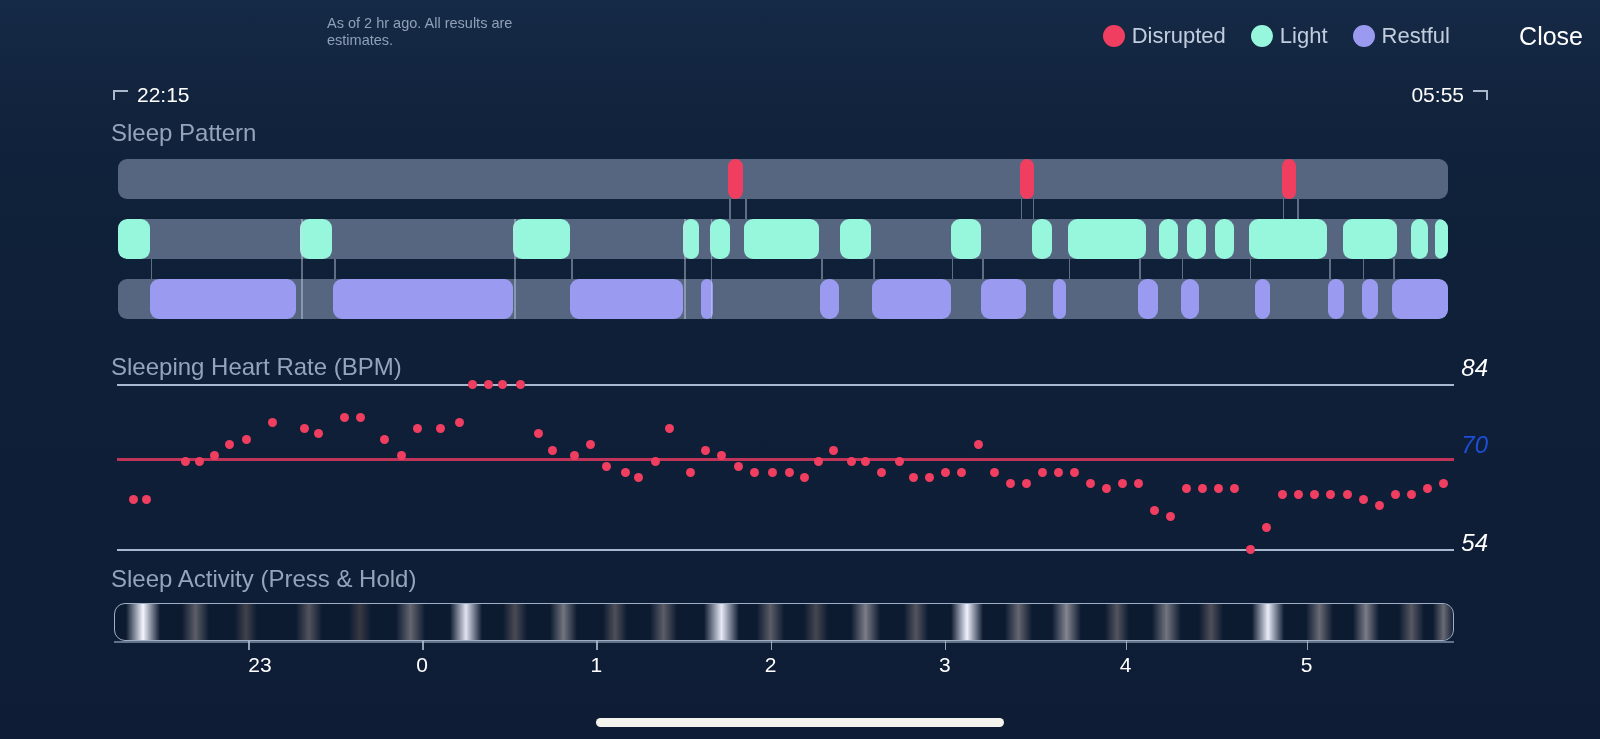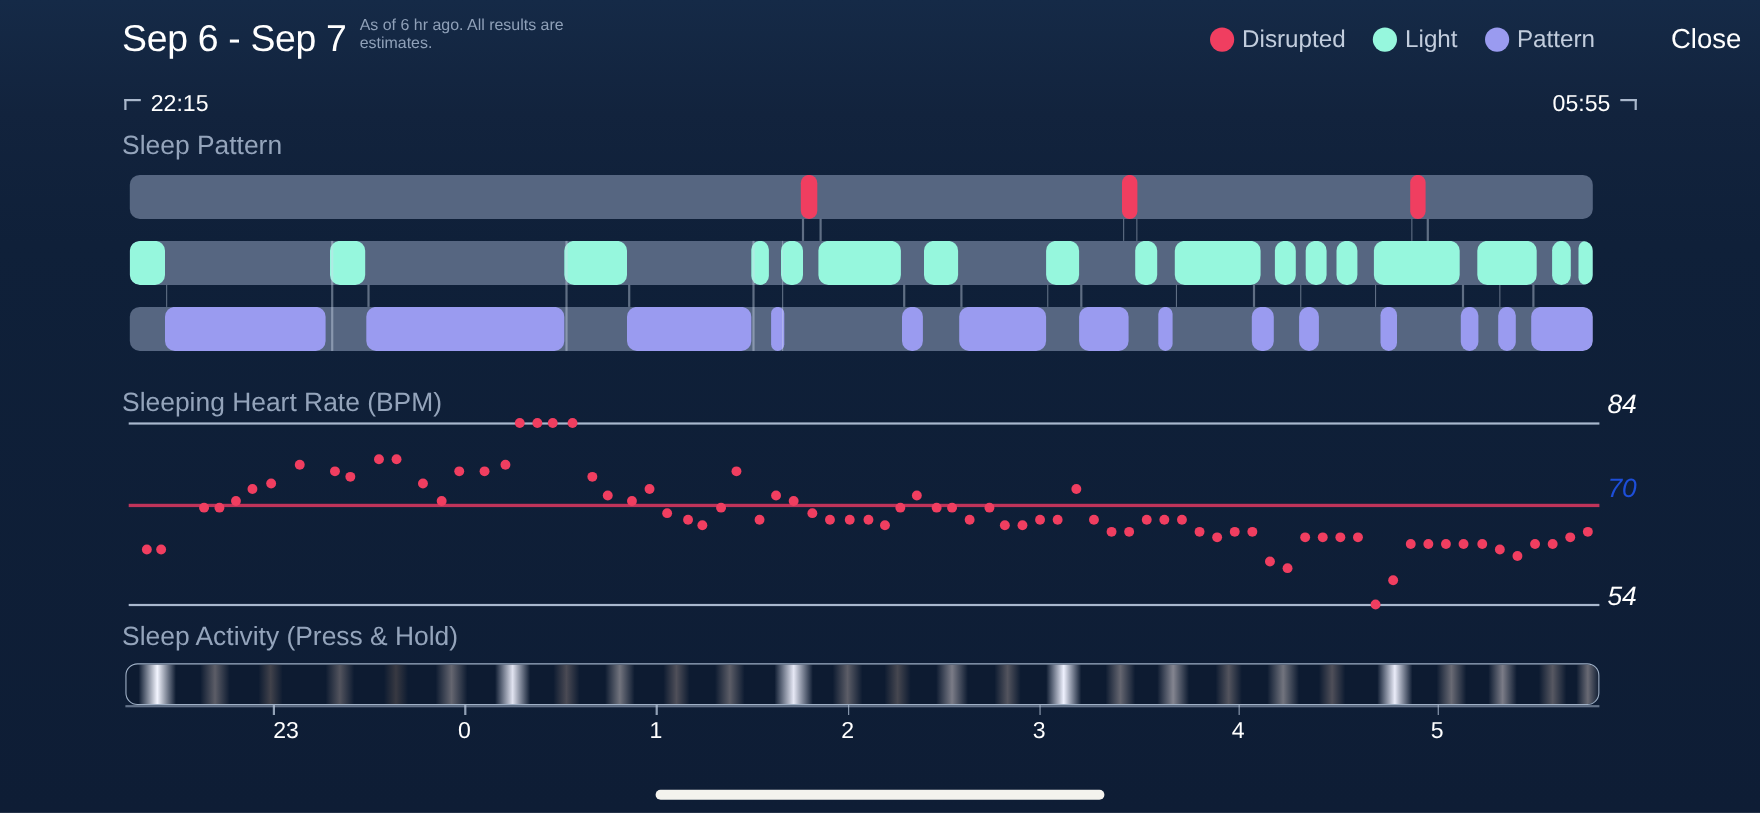--- a/index.html
+++ b/index.html
@@ -129,34 +129,33 @@
   .home-indicator {
     position: absolute; left: 50%; transform: translateX(-50%);
     bottom: 12px; width: 408px; height: 9px;
     border-radius: 5px; background: #f4f3ee;
   }
 </style>
 </head>
 <body>
 
 <div class="header">
-  <div class="title">Sep 6 - Sep 7</div>
-  <div class="subtitle">As of 6 hr ago. All results are estimates.</div>
+  <div class="subtitle">As of 2 hr ago. All results are estimates.</div>
   <div class="legend" id="legend">
       <div class="legend-item">
         <span class="legend-dot" style="background: rgb(240, 62, 96);"></span>
         <span class="legend-label">Disrupted</span>
       </div>
       <div class="legend-item">
         <span class="legend-dot" style="background: rgb(150, 247, 221);"></span>
         <span class="legend-label">Light</span>
       </div>
       <div class="legend-item">
         <span class="legend-dot" style="background: rgb(154, 155, 240);"></span>
-        <span class="legend-label">Pattern</span>
+        <span class="legend-label">Restful</span>
       </div>
     </div>
   <button class="close-btn">Close</button>
 </div>
 
 <div class="range-row">
   <div class="range-start">
     <span class="bracket-l"></span>
     <span>22:15</span>
   </div>

